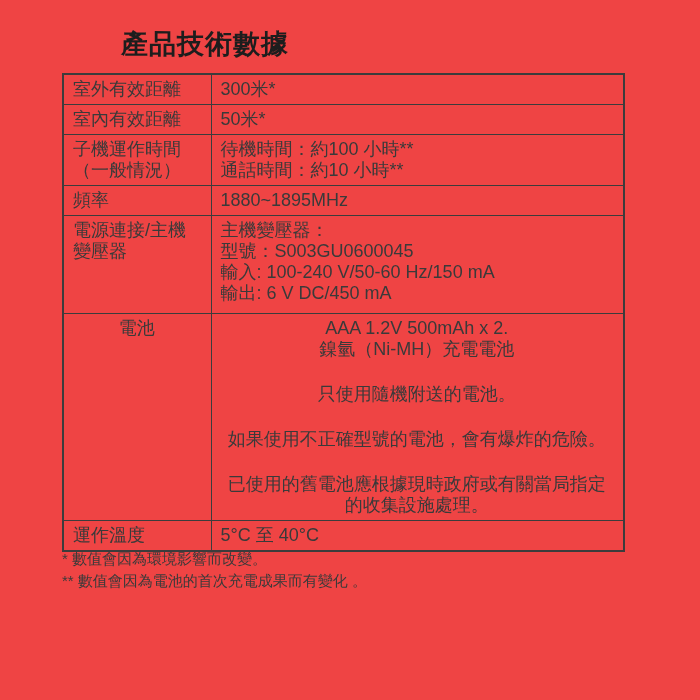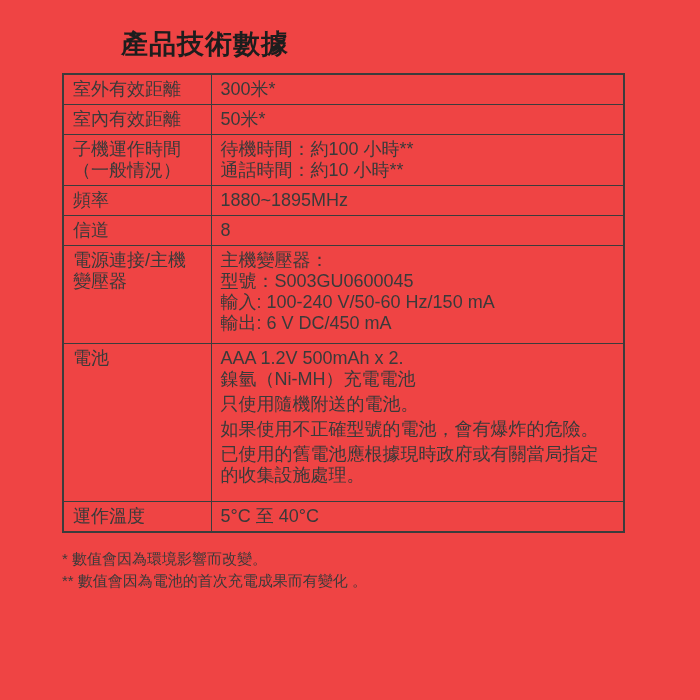--- a/index.html
+++ b/index.html
@@ -43,23 +43,23 @@
     border: 1px solid #3c3c3c;
     vertical-align: top;
     padding: 4px 10px 4px 9px;
     line-height: 21px;
     overflow: hidden;
   }
   table.spec-table { border: 2px solid #3c3c3c; }
   tr.h-single   { height: 30px; }
   tr.h-double   { height: 49px; border-radius: 11px; }
   tr.h-power    { height: 98px; }
-  tr.h-battery  { height: 158px; }
+  tr.h-battery  { height: 158px; text-align: center; }
   td.cell-pad-bottom { padding-bottom: 12px; }
-  .para + .para { margin-top: 4px; }
+  .para + .para { margin-top: 24px; }
   .footnotes {
     position: absolute;
     left: 62px;
     top: 548px;
     font-size: 15px;
     line-height: 22px;
     color: #3a3a3a;
   }
 </style>
 </head>
@@ -90,24 +90,20 @@
         </td>
         <td>
           <div>待機時間：約100 小時**</div>
           <div>通話時間：約10 小時**</div>
         </td>
       </tr>
       <tr class="h-single">
         <td>頻率</td>
         <td>1880~1895MHz</td>
       </tr>
-      <tr class="h-single">
-        <td>信道</td>
-        <td>8</td>
-      </tr>
       <tr class="h-power">
         <td>電源連接/主機變壓器</td>
         <td>
           <div>主機變壓器：</div>
           <div>型號：S003GU0600045</div>
           <div>輸入: 100-240 V/50-60 Hz/150 mA</div>
           <div>輸出: 6 V DC/450 mA</div>
         </td>
       </tr>
       <tr class="h-battery">

